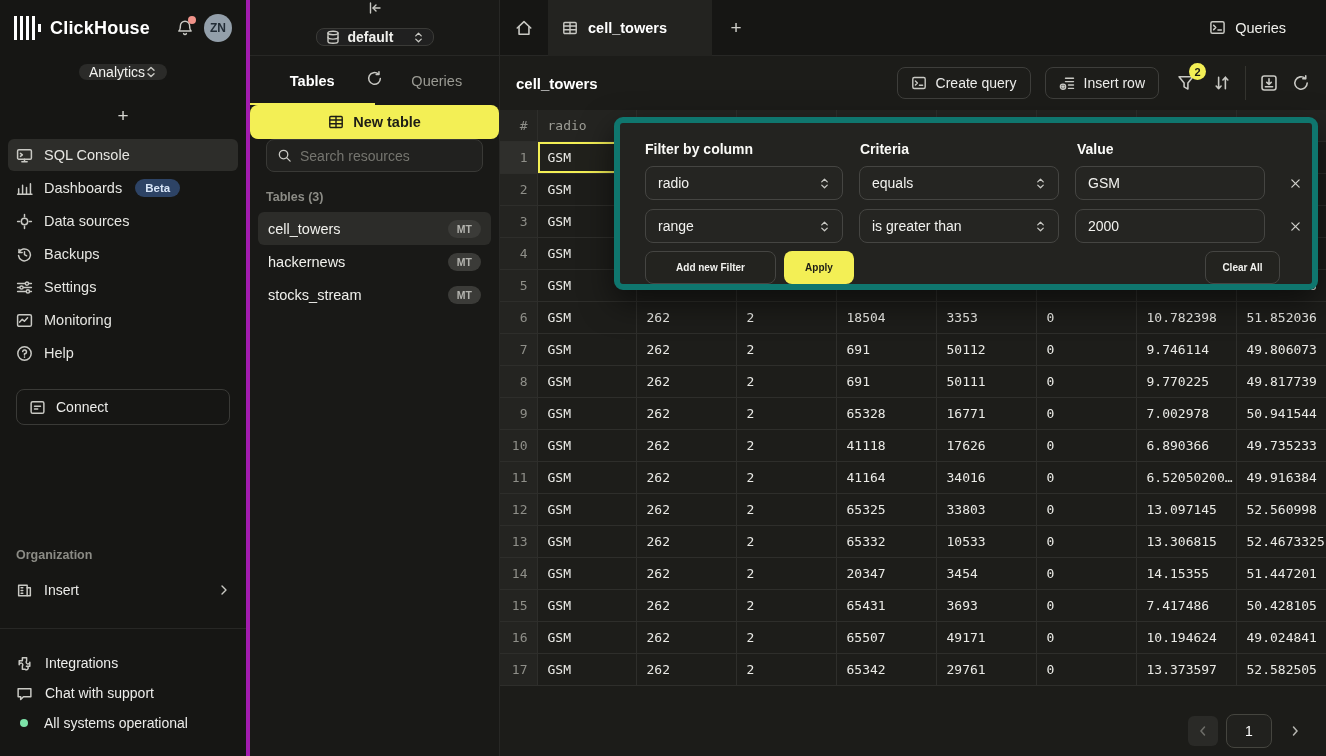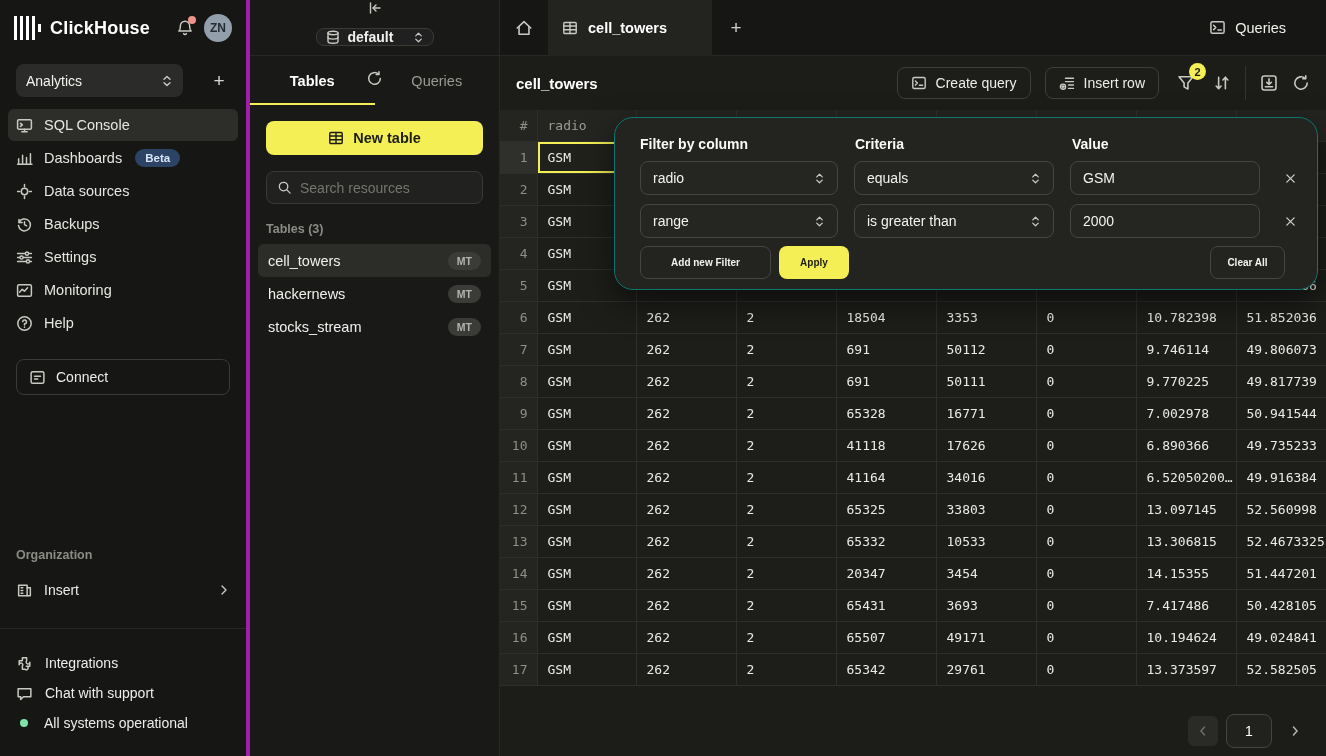--- a/index.html
+++ b/index.html
@@ -18,21 +18,21 @@
   .side-top { height:56px; display:flex; align-items:center; padding:0 14px; }
   .logo-bars { display:flex; align-items:center; gap:3px; height:26px; margin-right:9px; }
   .logo-bars i { display:block; width:3px; height:24px; background:#fff; }
   .logo-bars i.dot { height:8px; }
   .brand { font-size:18px; font-weight:bold; color:#fff; letter-spacing:.2px; }
   .side-top-right { margin-left:auto; display:flex; align-items:center; gap:10px; }
   .bell-wrap { position:relative; }
   .bell-dot { position:absolute; right:-2px; top:-3px; width:8px; height:8px; border-radius:50%; }
   .avatar { width:28px; height:28px; border-radius:50%; background:#939faa; color:#222c36;
             display:flex; align-items:center; justify-content:center; font-size:12px; font-weight:bold; }
-  .workspace-row { display:flex; align-items:center; gap:25px; padding:8px 16px 0 16px; }
+  .workspace-row { display:flex; align-items:center; gap:25px; padding:8px 16px 0 16px;flex-direction:column; }
   .ws-select { flex:1; height:33px; background:#2b2b29; border-radius:8px; display:flex;
                align-items:center; padding:0 10px; cursor:pointer; }
   .ws-select .lbl { font-size:14px; color:#f2f2ef; }
   .ws-select .chev { margin-left:auto; }
   .plus-btn { width:22px; height:22px; display:flex; align-items:center; justify-content:center;
               color:#d6d6d1; font-size:19px; cursor:pointer; }
   .nav { margin-top:12px; }
   .nav-item { height:32px; margin:1px 8px; padding:0 8px; display:flex; align-items:center; gap:11px;
               border-radius:6px; cursor:pointer; color:#e6e6e2; }
   .nav-item.active { background:#2d2d2a; }
@@ -58,21 +58,21 @@
                display:flex; align-items:center; gap:8px; padding:0 9px; cursor:pointer; }
   .db-select .lbl { font-size:14px; font-weight:bold; color:#f0f0ed; }
   .db-select .chev { margin-left:auto; }
   .icon-btn { cursor:pointer; display:flex; align-items:center; justify-content:center; }
   .exp-head .spacer { flex:1; }
   .exp-tabs { height:49px; display:flex; }
   .exp-tab { flex:1; display:flex; align-items:center; justify-content:center; font-size:14.5px;
              color:#9a9a93; cursor:pointer; position:relative; }
   .exp-tab.active { color:#fff; font-weight:bold; }
   .exp-tab.active::after { content:""; position:absolute; left:0; right:0; bottom:0; height:2px; background:var(--accent); }
-  .new-table-btn { margin:16px; height:34px; border-radius:8px; display:flex; align-items:center;
+  .new-table-btn { height:34px; border-radius:8px; display:flex; align-items:center;
                    justify-content:center; gap:9px; font-size:14.5px; font-weight:bold; color:#1d1d16; cursor:pointer; }
   .search-box { margin:0 16px; height:33px; background:#21211f; border:1px solid #393936; border-radius:8px;
                 display:flex; align-items:center; gap:8px; padding:0 10px; }
   .search-box input { flex:1; background:transparent; border:none; outline:none; color:#e8e8e4;
                       font-size:14px; font-family:"Liberation Sans",sans-serif; }
   .search-box input::placeholder { color:#75756f; }
   .tables-label { margin:18px 16px 8px 16px; font-size:12.5px; font-weight:bold; color:#8b8b85; }
   .table-item { height:33px; margin:0 8px; padding:0 10px; border-radius:6px; display:flex; align-items:center; cursor:pointer; }
   .table-item.active { background:#2c2c29; }
   .table-item .tname { font-size:14.5px; color:#f0f0ec; }
@@ -119,21 +119,21 @@
   
   .pagination { position:absolute; right:16px; top:714px; display:flex; align-items:center; gap:8px; }
   .pg-prev { width:30px; height:30px; border-radius:6px; background:#2a2a27; display:flex;
              align-items:center; justify-content:center; cursor:pointer; }
   .pg-page { width:46px; height:34px; border:1px solid #45453f; border-radius:8px; background:#21211e;
              display:flex; align-items:center; justify-content:center; font-size:14px; color:#fff; cursor:pointer; }
   .pg-next { width:30px; height:30px; display:flex; align-items:center; justify-content:center; cursor:pointer; }
 
   
   .filter-panel { position:absolute; left:114px; top:117px; width:704px; height:173px; z-index:6;
-                  background:#232320; border:1px solid #0f766e; border-radius:19px;
+                  background:#232320; border:6px solid #0f766e; border-radius:9px;
                   box-shadow:0 12px 32px rgba(0,0,0,.55); }
   .fp-label { position:absolute; top:18px; font-size:14px; font-weight:bold; color:#fafaf7; }
   .fp-row-el { position:absolute; height:34px; }
   .fp-select { background:#252522; border:1px solid #454542; border-radius:8px; display:flex;
                align-items:center; padding:0 12px; cursor:pointer; }
   .fp-select .lbl { font-size:14px; color:#f2f2ef; }
   .fp-select .chev { margin-left:auto; }
   .fp-input { background:#252522; border:1px solid #454542; border-radius:8px; color:#f2f2ef;
               font-size:14px; padding:0 12px; outline:none; font-family:"Liberation Sans",sans-serif; }
   .fp-x { position:absolute; width:26px; height:26px; display:flex; align-items:center; justify-content:center; cursor:pointer; }

